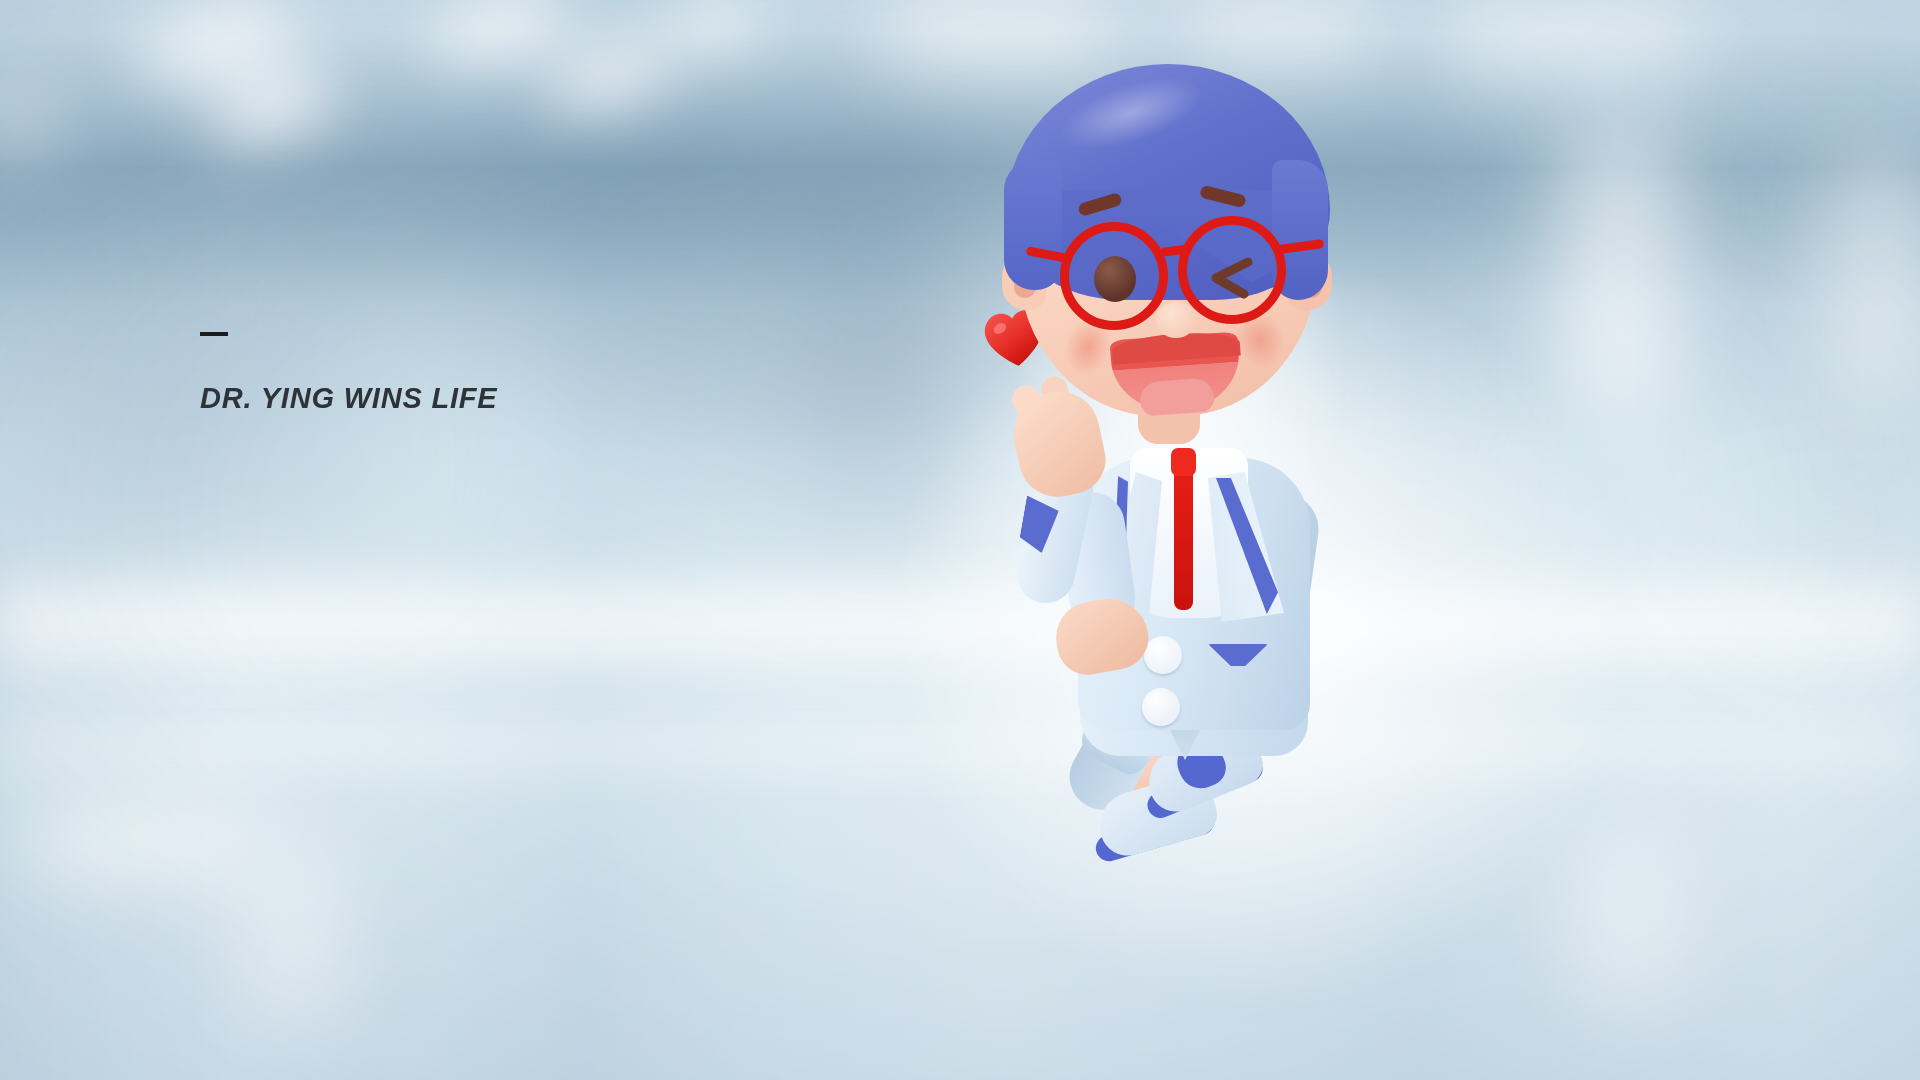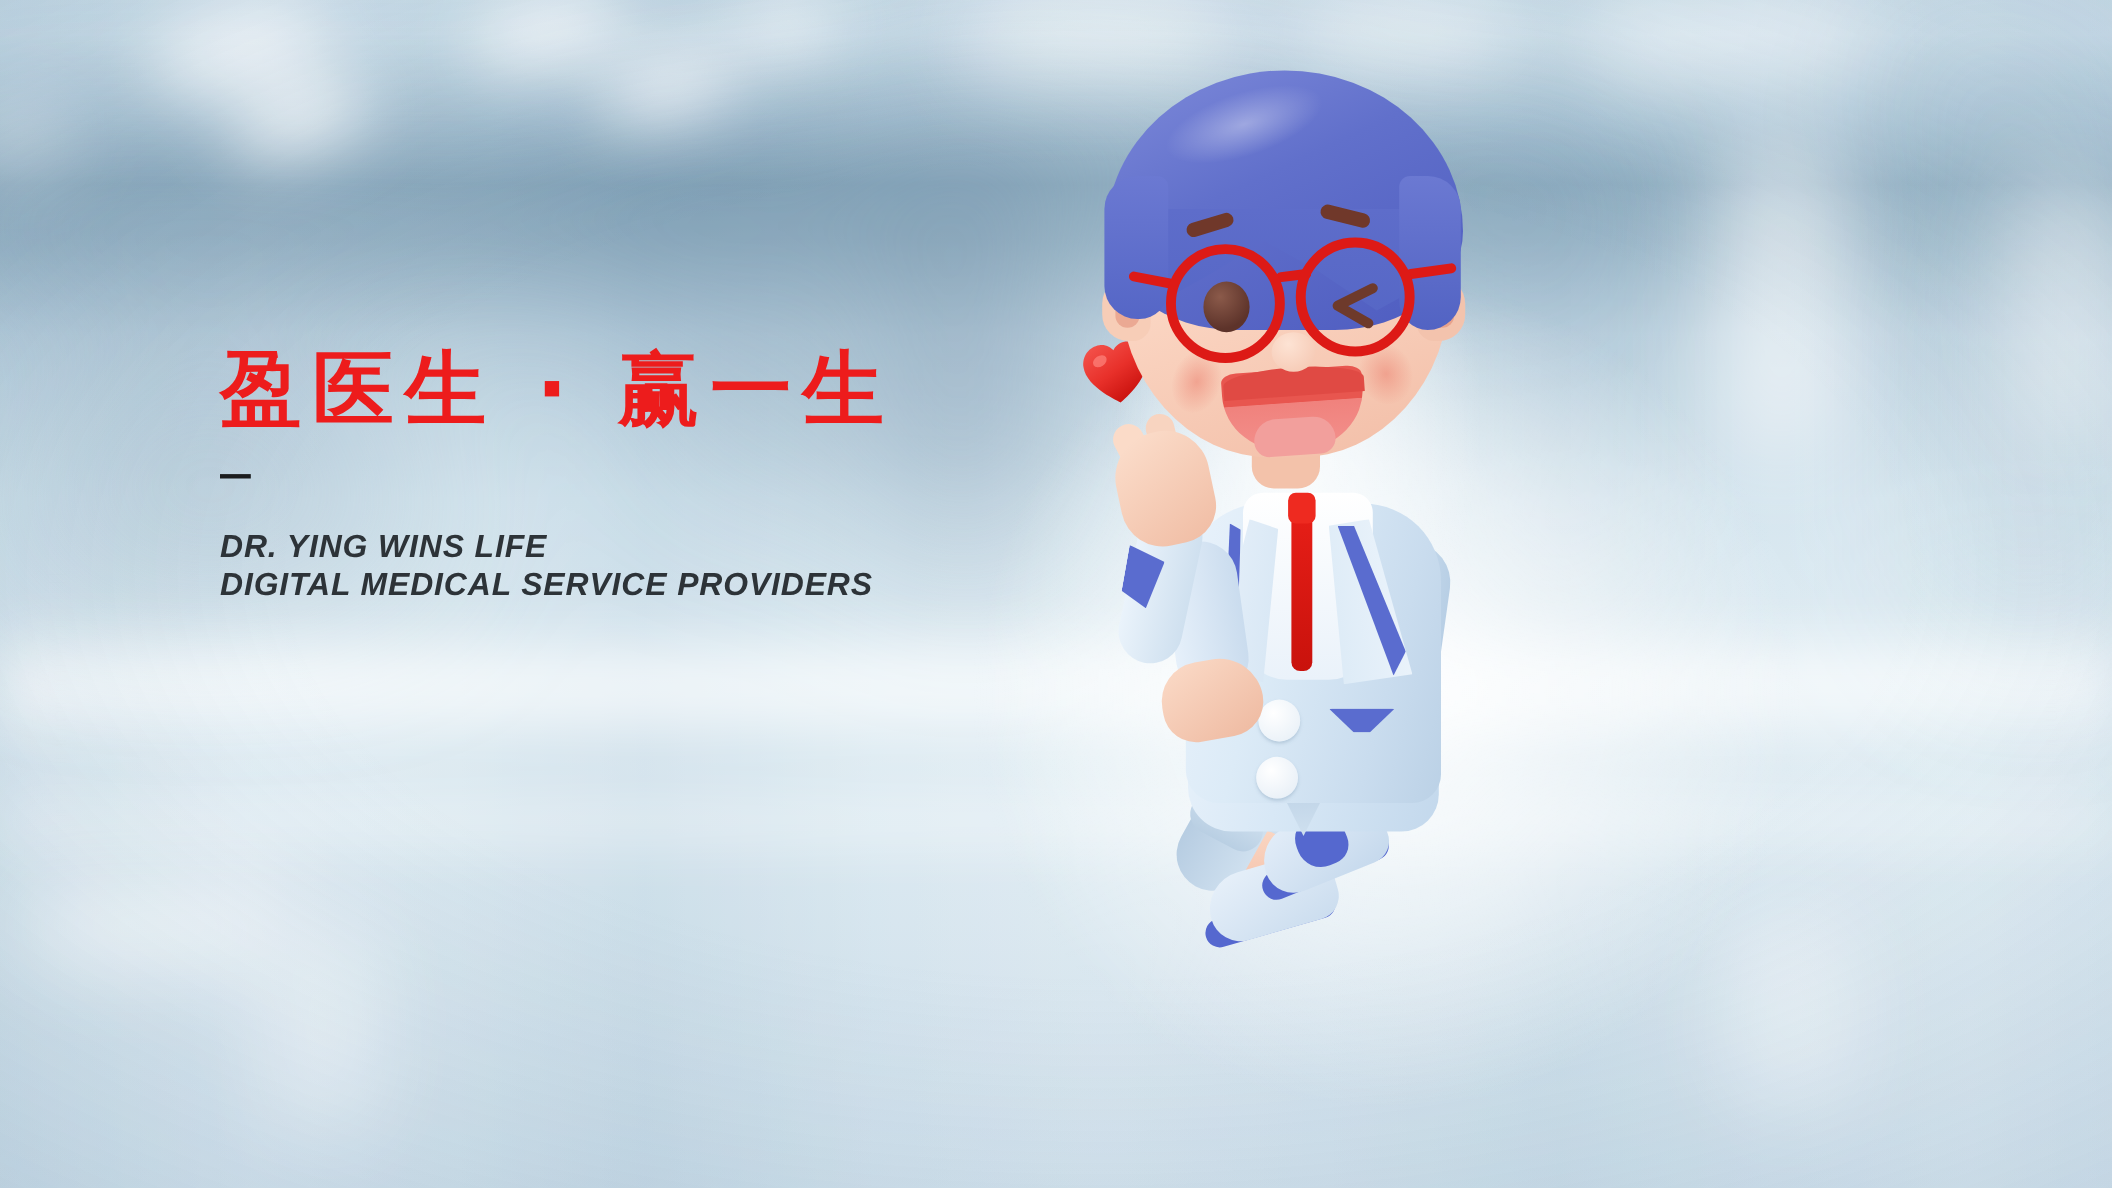--- a/index.html
+++ b/index.html
@@ -363,23 +363,21 @@
 
     <div class="m temple-l"></div>
     <div class="m temple-r"></div>
     <div class="m bridge"></div>
     <div class="m glass-l"></div>
     <div class="m glass-r"></div>
   </div>
 
   <div class="copy">
 
-    <div class="cn-main" style="color:#ed1c1c;">盈医生 · 赢一生</div>
 
     <div class="rule"></div>
 
     <div class="en-block">
       <div class="en-line">DR. YING WINS LIFE</div>
-      <div class="en-line">DIGITAL MEDICAL SERVICE PROVIDERS</div>
     </div>
   </div>
 
 </div>
 
 </body></html>

